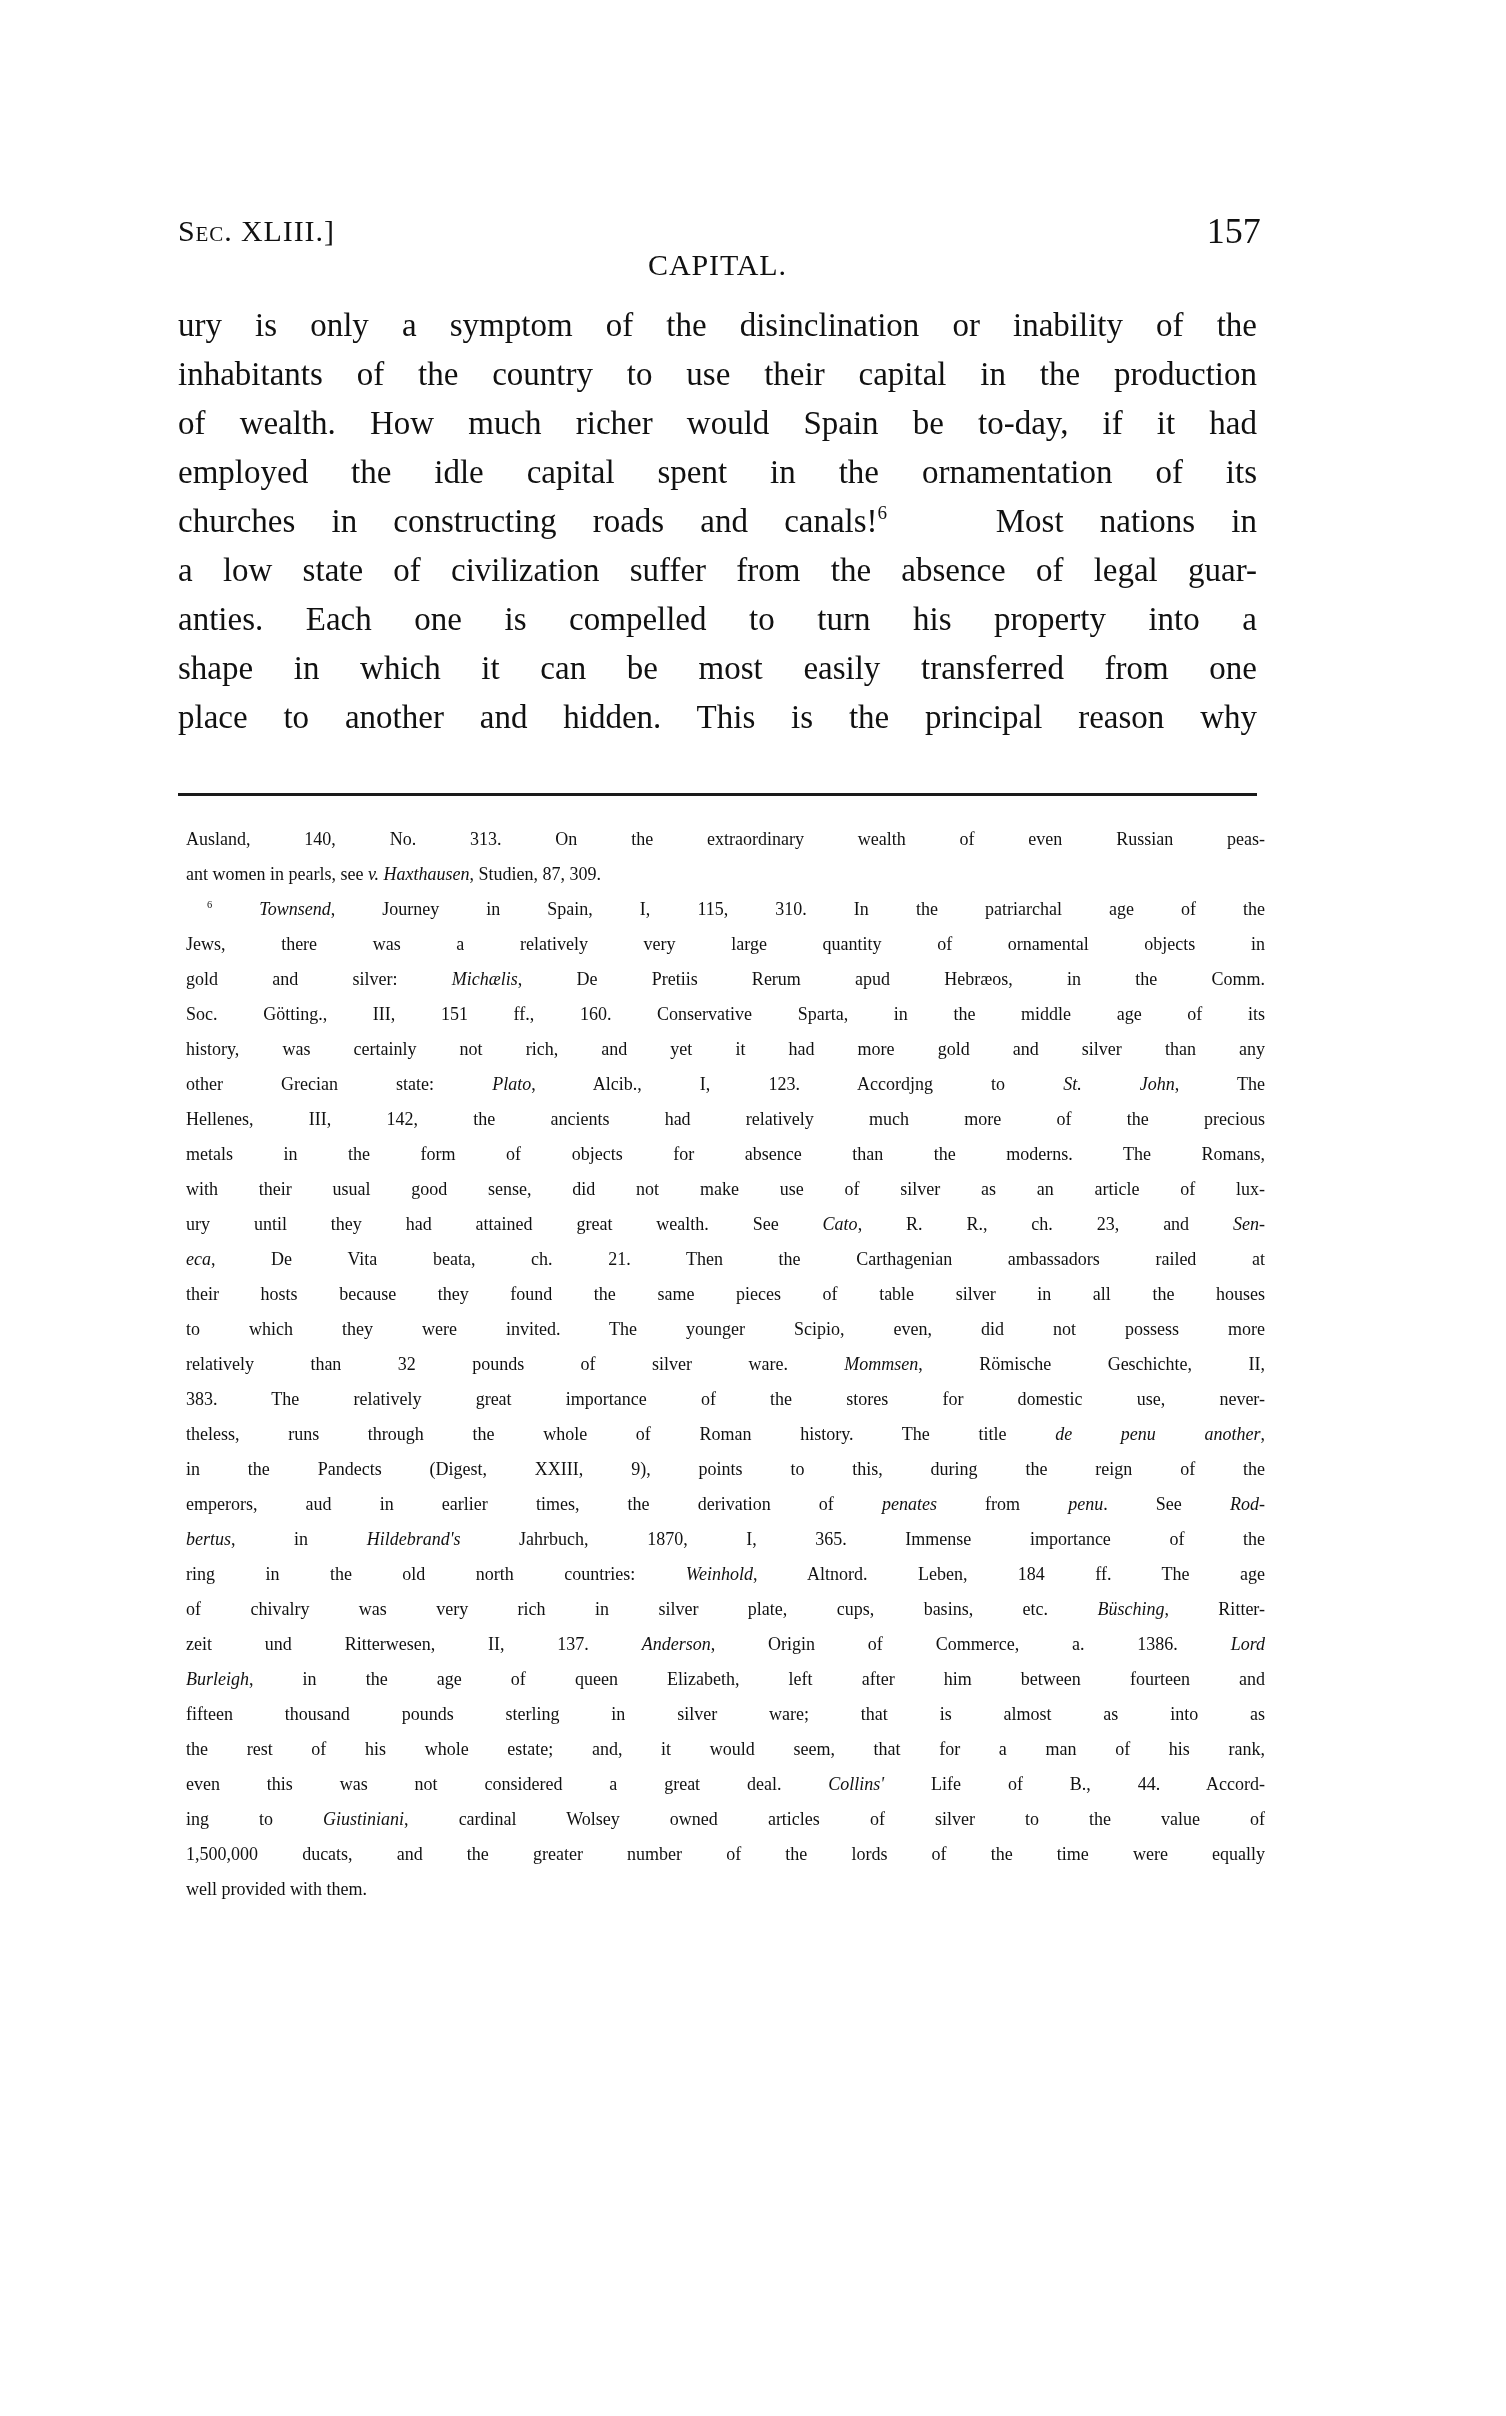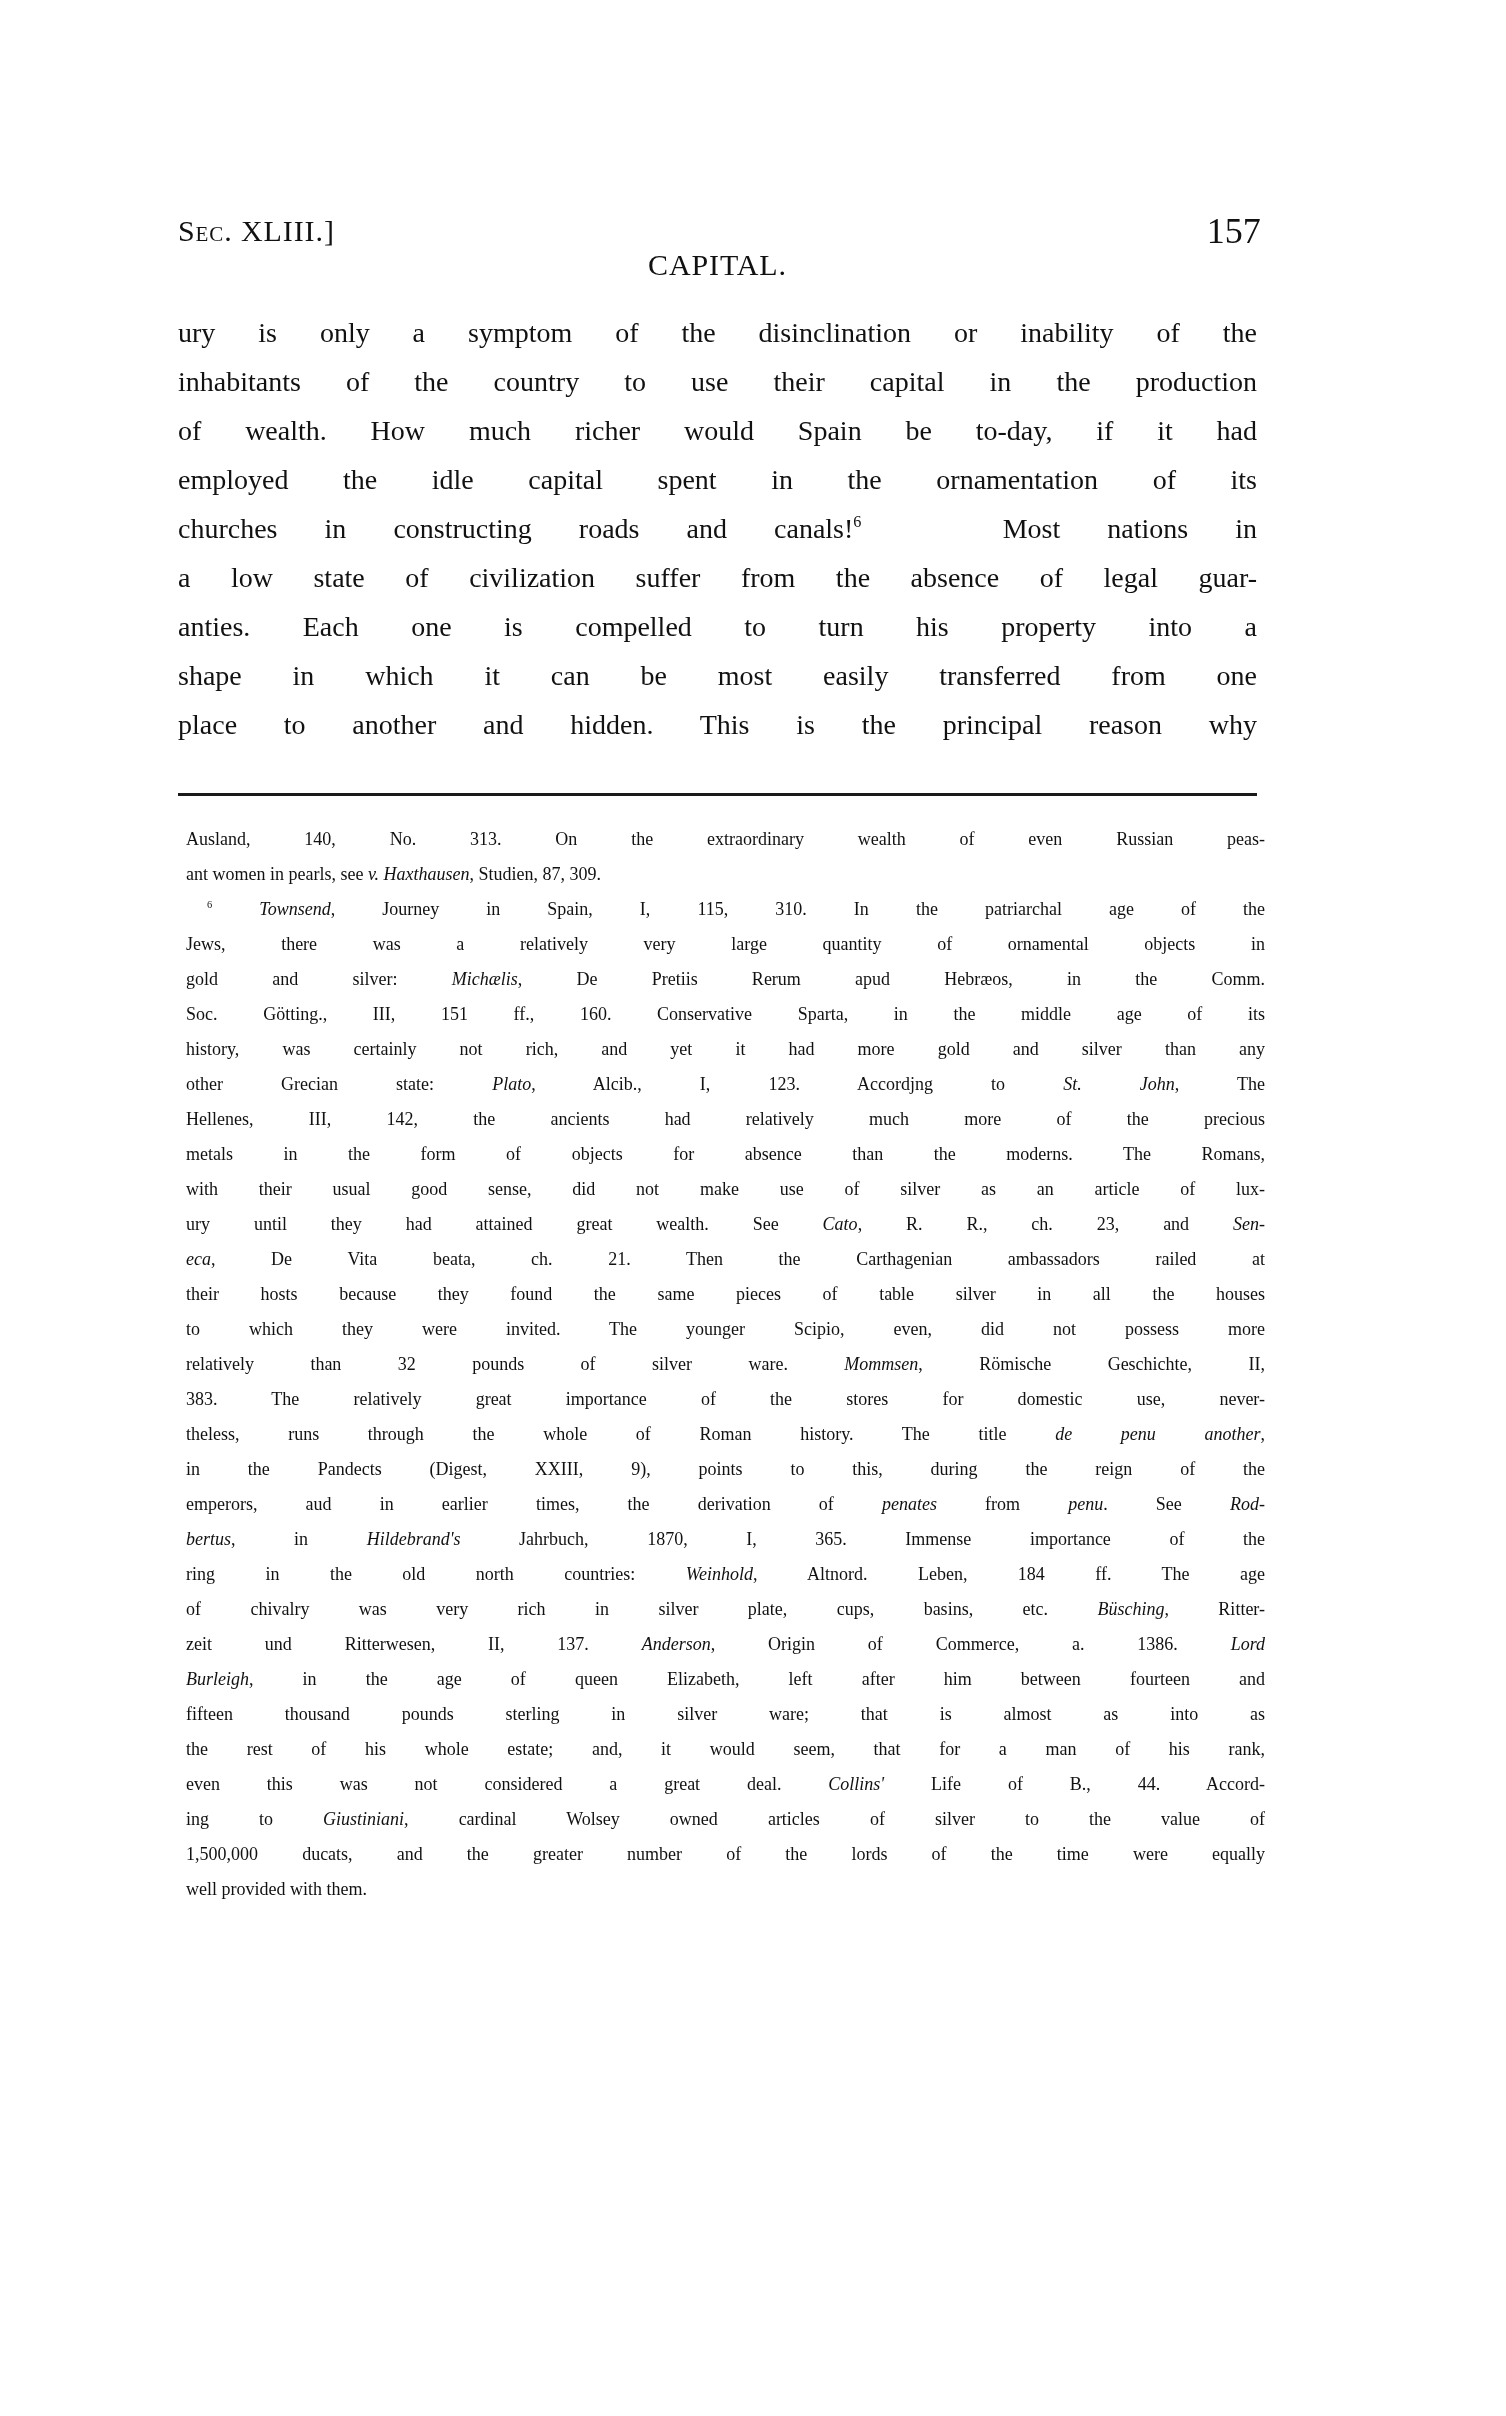--- a/index.html
+++ b/index.html
@@ -3,21 +3,21 @@
 <meta charset="utf-8">
 <style>
   html, body { margin: 0; padding: 0; background: #ffffff; }
   body { width: 1507px; height: 2417px; position: relative; overflow: hidden; color: #111111; }
   .page { position: absolute; left: 178px; top: 0; width: 1079px; font-family: "Liberation Serif", "DejaVu Serif", serif; }
   .running-head { position: absolute; top: 214px; left: 0; width: 1079px; height: 42px; font-size: 30px; }
   .running-head .left { position: absolute; left: 0; top: 0; letter-spacing: 0.9px; }
   .running-head .left .sc { font-variant: small-caps; }
   .running-head .center { position: absolute; left: 0; width: 1079px; text-align: center; top: -1.9px; letter-spacing: 0.9px; margin-top: 36px; }
   .running-head .right { position: absolute; right: -3.8px; top: -3.8px; font-size: 36px; font-weight: normal; }
-  .body-text { position: absolute; top: 308px; left: 0; width: 1079px; font-size: 28px; line-height: 49px; }
+  .body-text { position: absolute; top: 301px; left: 0; width: 1079px; font-size: 33px; line-height: 49px; }
   .line { display: block; text-align: justify; text-align-last: justify; white-space: nowrap; height: 49px; overflow: visible; }
   .body-text sup, .footnotes sup { font-size: 58%; vertical-align: 0.7em; line-height: 0; }
   .rule { position: absolute; top: 793px; left: 0; width: 1079px; height: 2.8px; background: #1a1a1a; }
   .footnotes { position: absolute; top: 822px; left: 8px; width: 1079px; font-size: 18px; line-height: 35px; }
   .footnotes .line { height: 35px; }
   .footnotes .line.endline { text-align-last: left; }
   .footnotes .line.indent { padding-left: 21px; box-sizing: border-box; }
   i { font-style: italic; }
 </style>
 </head>

